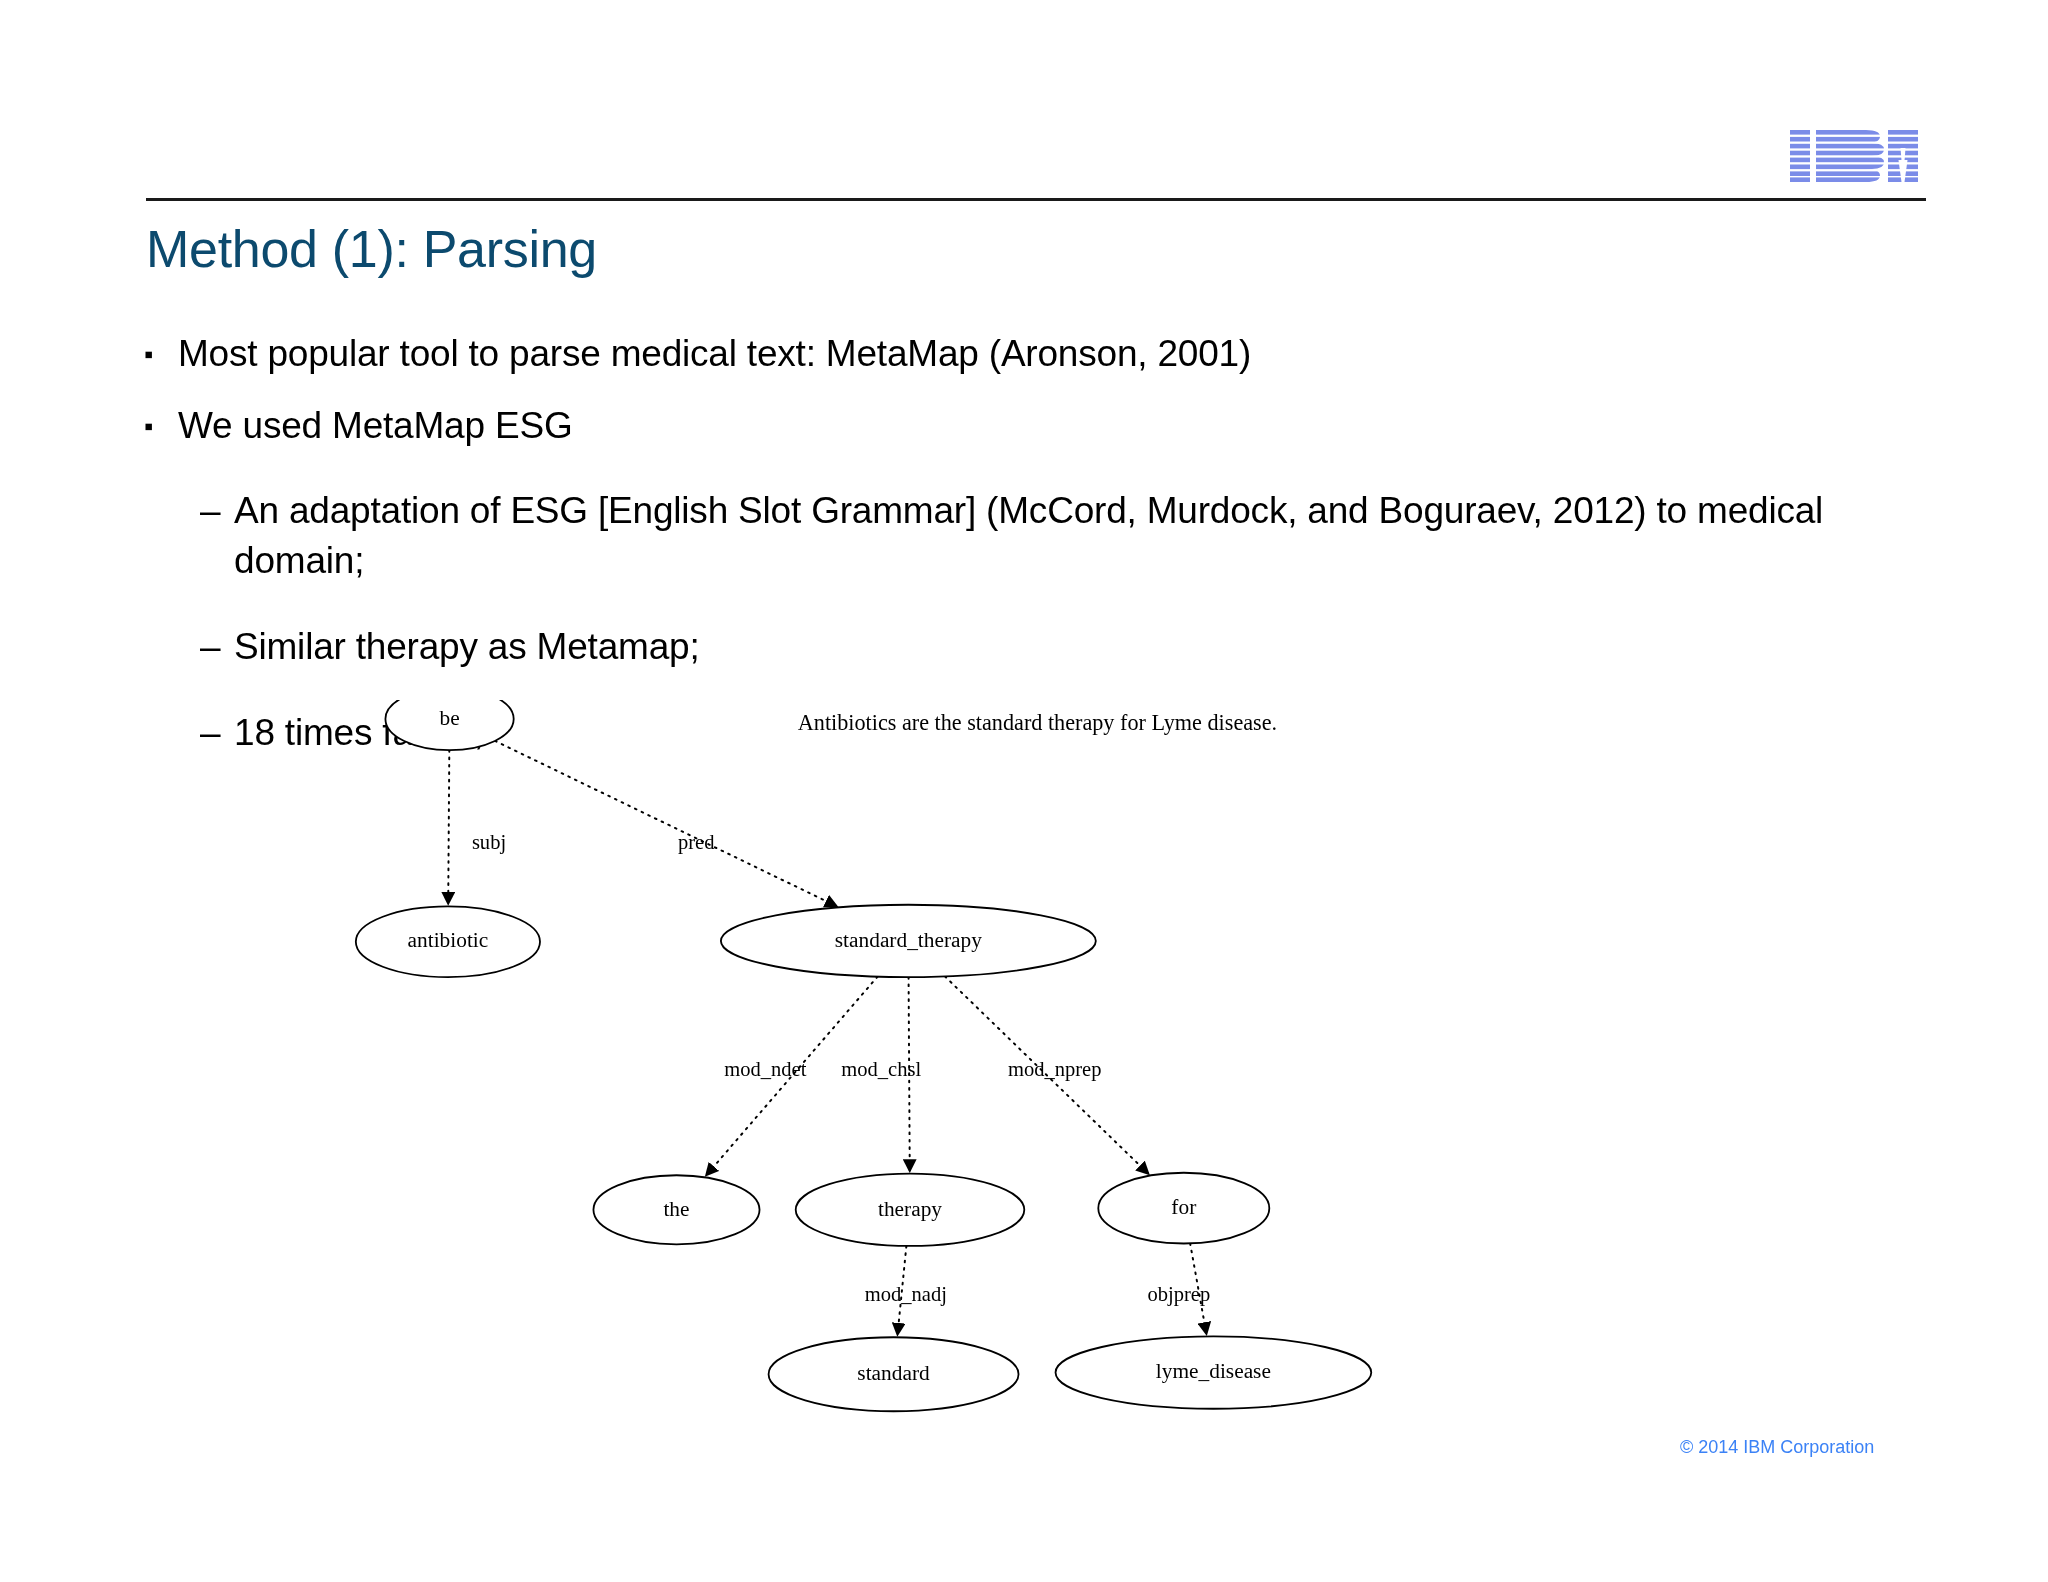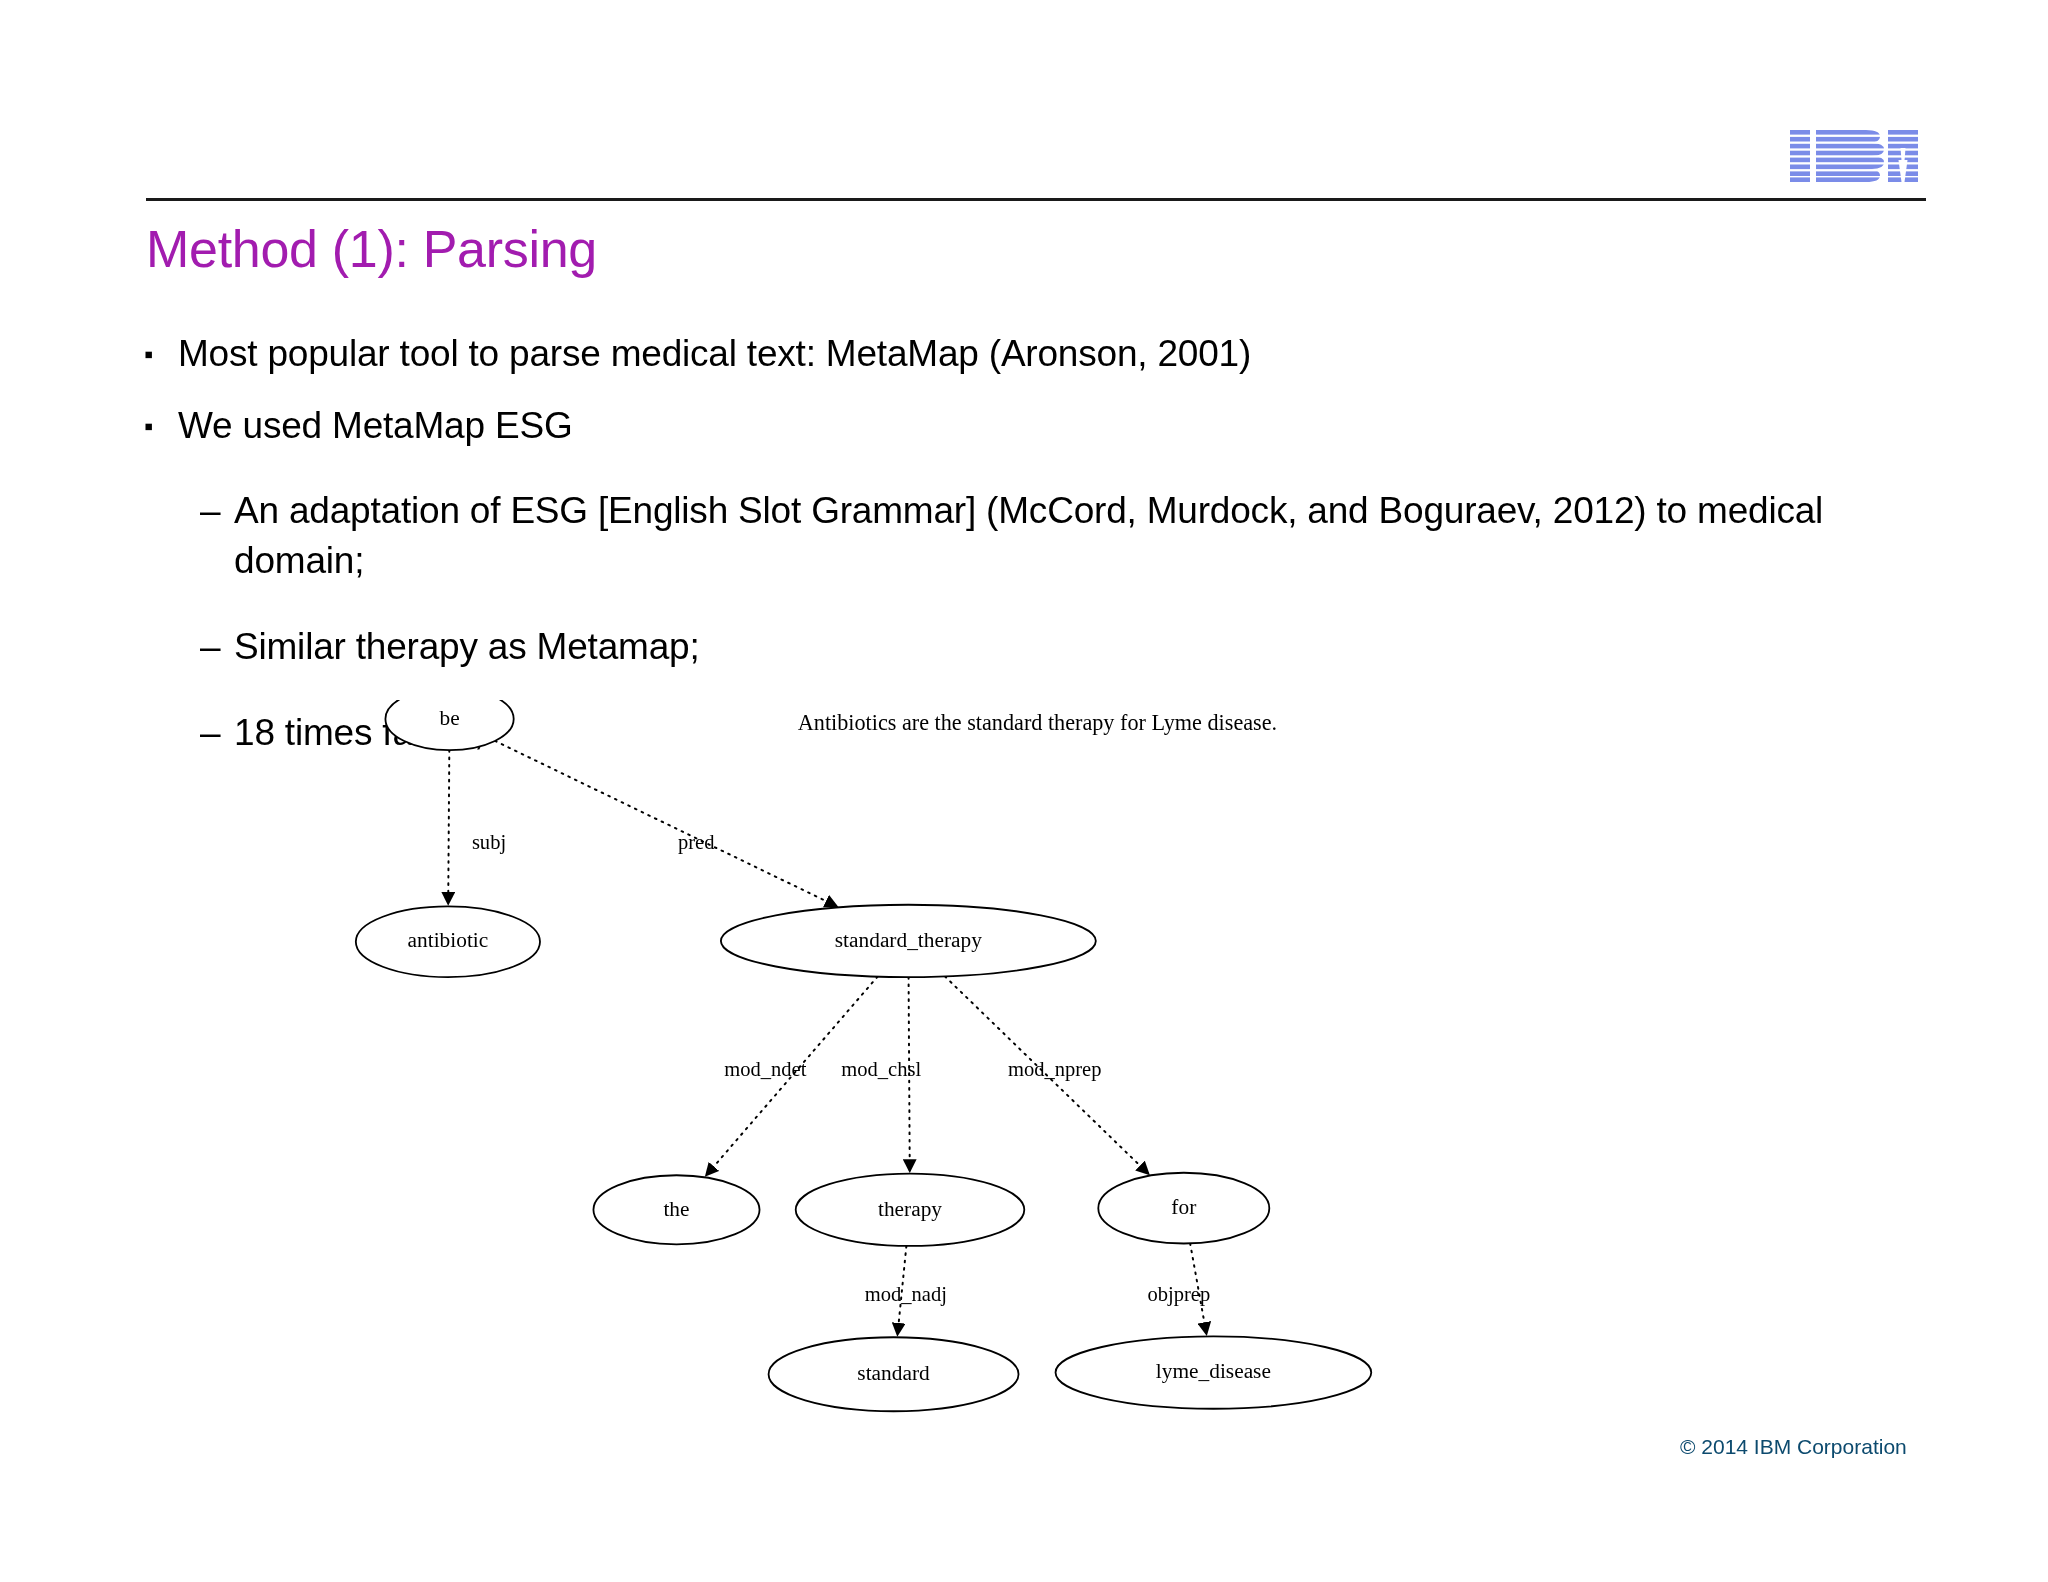--- a/index.html
+++ b/index.html
@@ -36,21 +36,21 @@
     border-top: 3px solid #1a1a1a;
   }
 
   
   #slide-title {
     position: absolute;
     left: 146px;
     top: 218px;
     font-size: 52px;
     line-height: 62px;
-    color: #a21caf;
+    color: #0c4a6e;
     white-space: nowrap;
     letter-spacing: -0.3px;
   }
 
   
   #body-content {
     position: absolute;
     left: 142px;
     top: 330px;
     width: 1800px;
@@ -138,23 +138,23 @@
     text-anchor: middle;
     dominant-baseline: middle;
     font-weight: 400;
   }
 
   
   #footer-copyright {
     position: absolute;
     left: 1680px;
     top: 1434px;
-    font-size: 21px;
+    font-size: 18px;
     line-height: 26px;
-    color: #0c4a6e;
+    color: #3b82f6;
     white-space: nowrap;
   }
 </style>
 </head>
 <body>
 
 <div id="ibm-logo">
   <svg viewBox="0 0 130 52" width="130" height="52" aria-hidden="true">
     <defs>
       <clipPath id="clipI">

